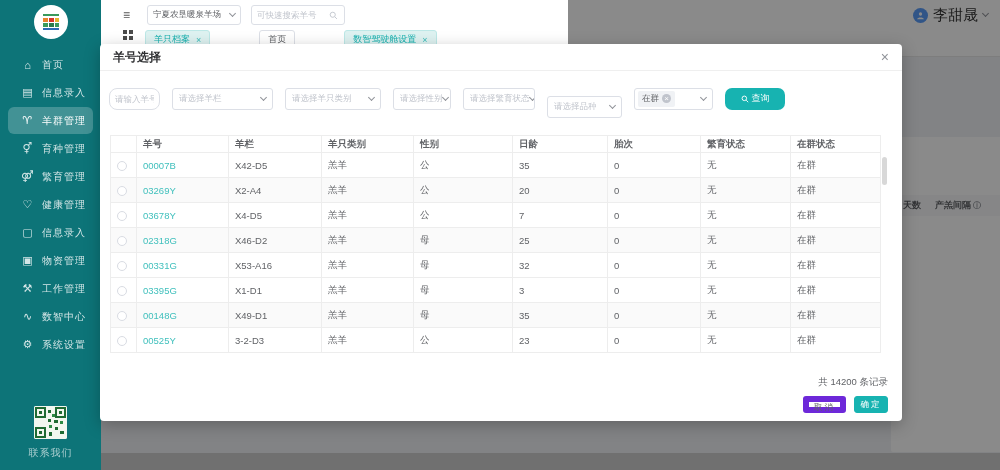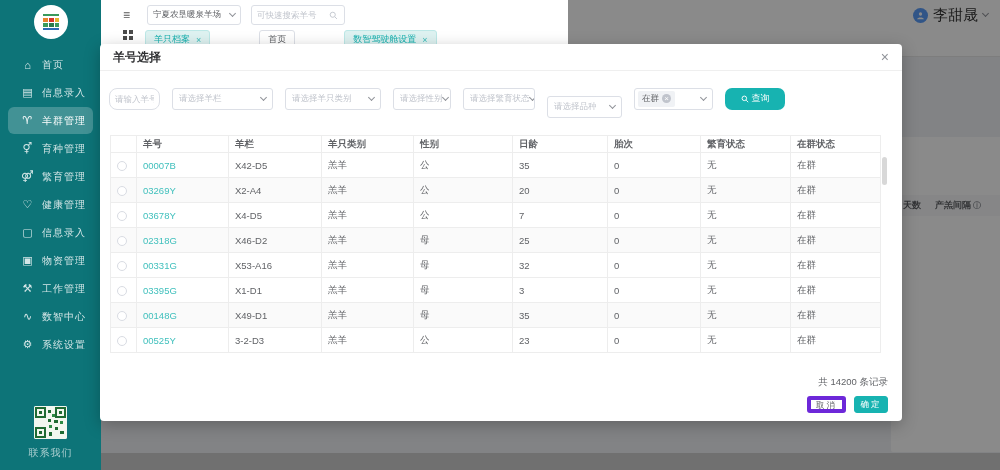--- a/index.html
+++ b/index.html
@@ -88,21 +88,21 @@
   table.sheep td { height:25px; color:#606266; }
   tr.alt td { background:#fafafa; }
   td.c-radio, th.c-radio { text-align:center; padding:0; }
   .radio { display:inline-block; width:10px; height:10px; border:1px solid #d9dce3; border-radius:50%; background:#fff; vertical-align:middle; }
   .link { color:#41c0bd; cursor:pointer; }
   .scroll-thumb { position:absolute; right:-7px; top:22px; width:5px; height:28px; background:#d8d8d8; border-radius:3px; }
 
   .modal-footer { position:absolute; right:14px; bottom:8px; text-align:right; }
   .total-text { font-size:9.5px; color:#606266; margin-bottom:7px; }
   .btns { display:flex; justify-content:flex-end; gap:8px; }
-  .btn-cancel { min-width:33px; height:17px; background:#fff; border:4px solid #6d28d9; border-radius:3px;
+  .btn-cancel { min-width:33px; height:17px; background:#fff; border:6px solid #6d28d9; border-radius:3px;
                 color:#606266; font-size:8.5px; letter-spacing:2px; padding:0 5px; cursor:pointer; font-family:inherit; }
   .btn-confirm { min-width:34px; height:17px; background:#17b3b1; border:1px solid #17b3b1; border-radius:3px;
                  color:#fff; font-size:8.5px; letter-spacing:2px; padding:0 5px; cursor:pointer; font-family:inherit; }
 </style>
 </head>
 <body>
 
 <div class="screen">
 
   <div class="underlay">

